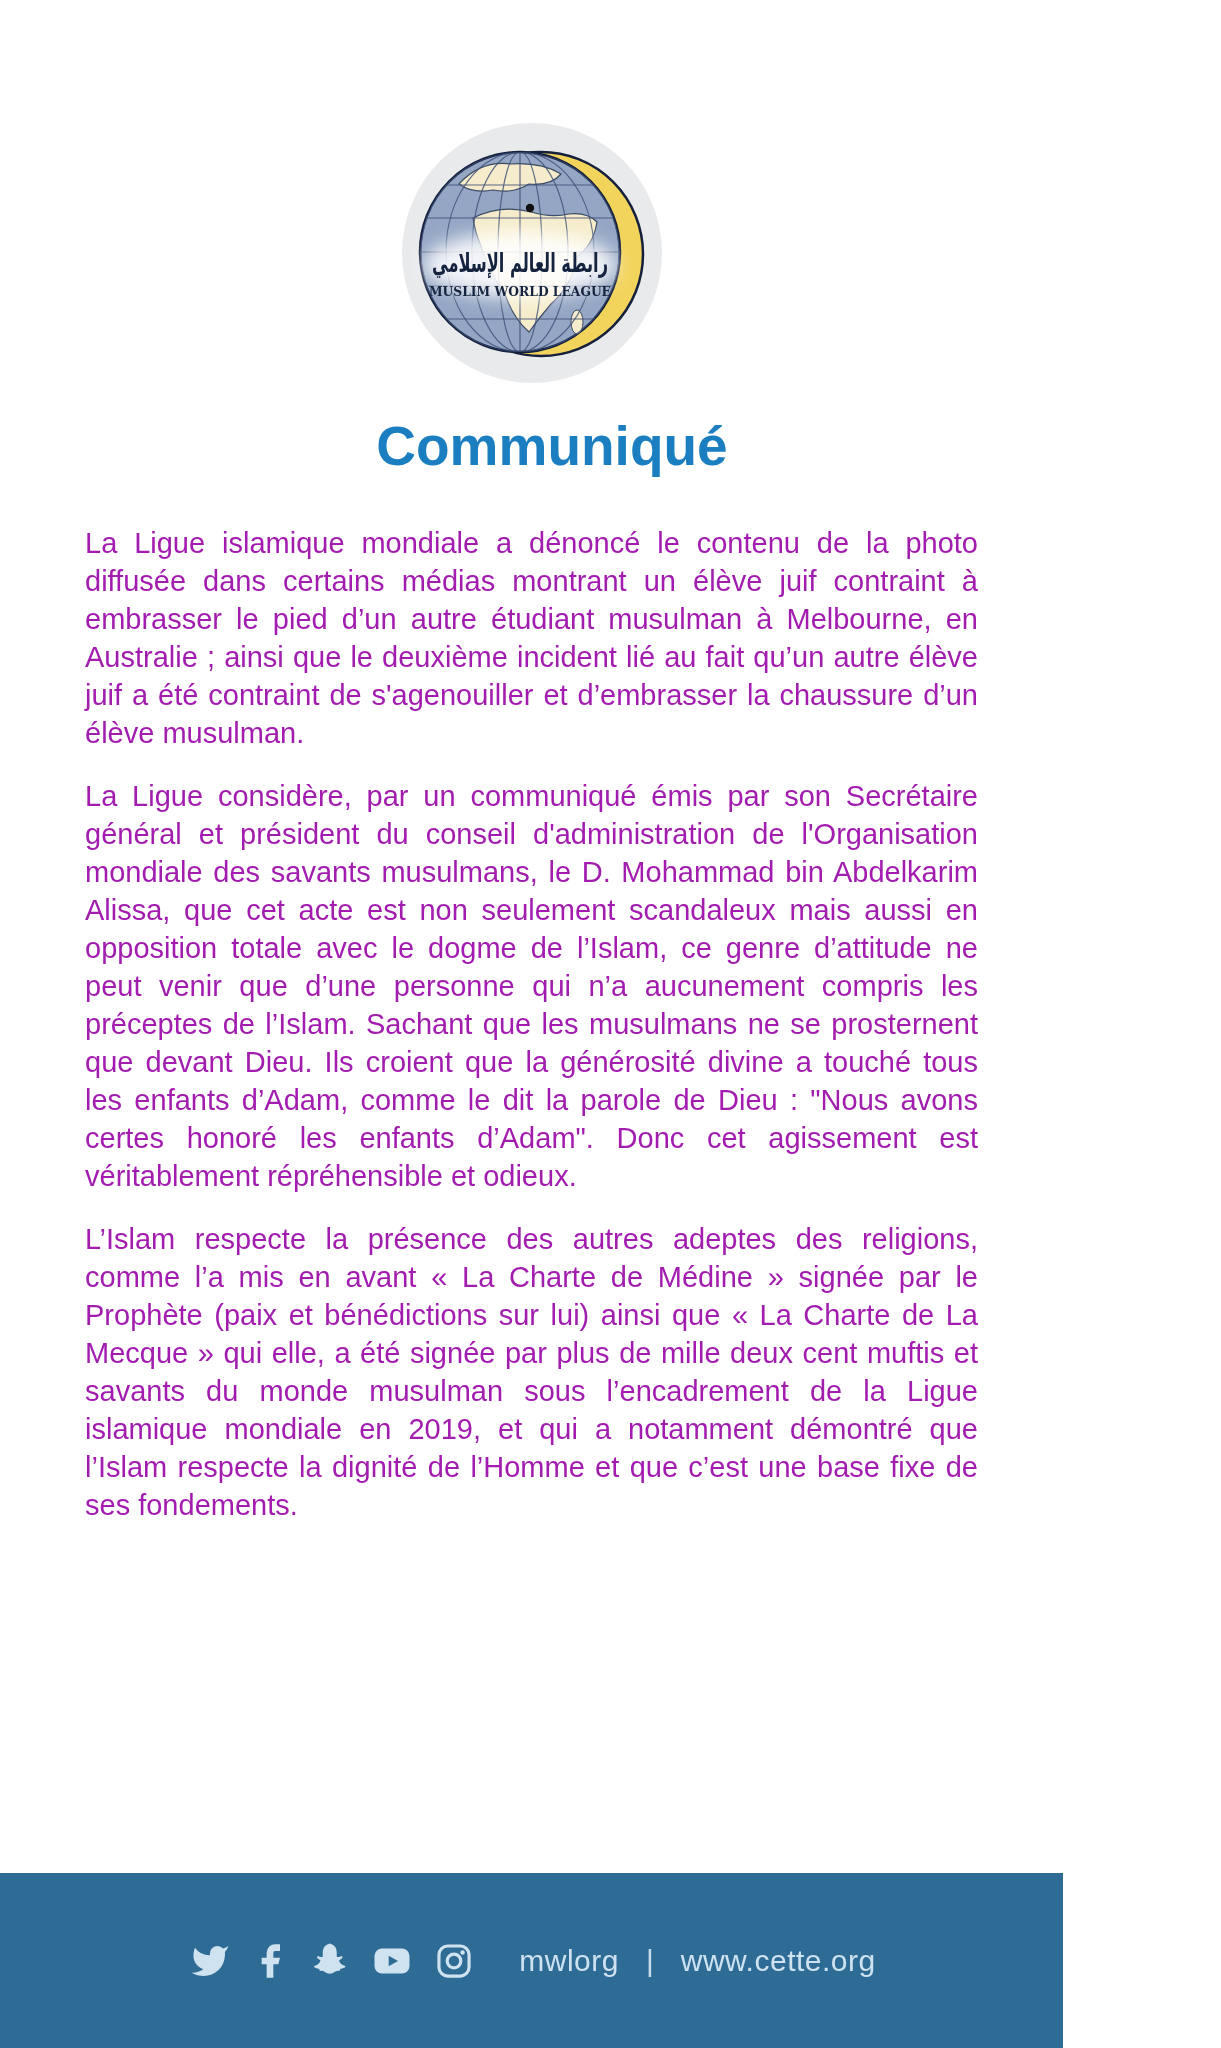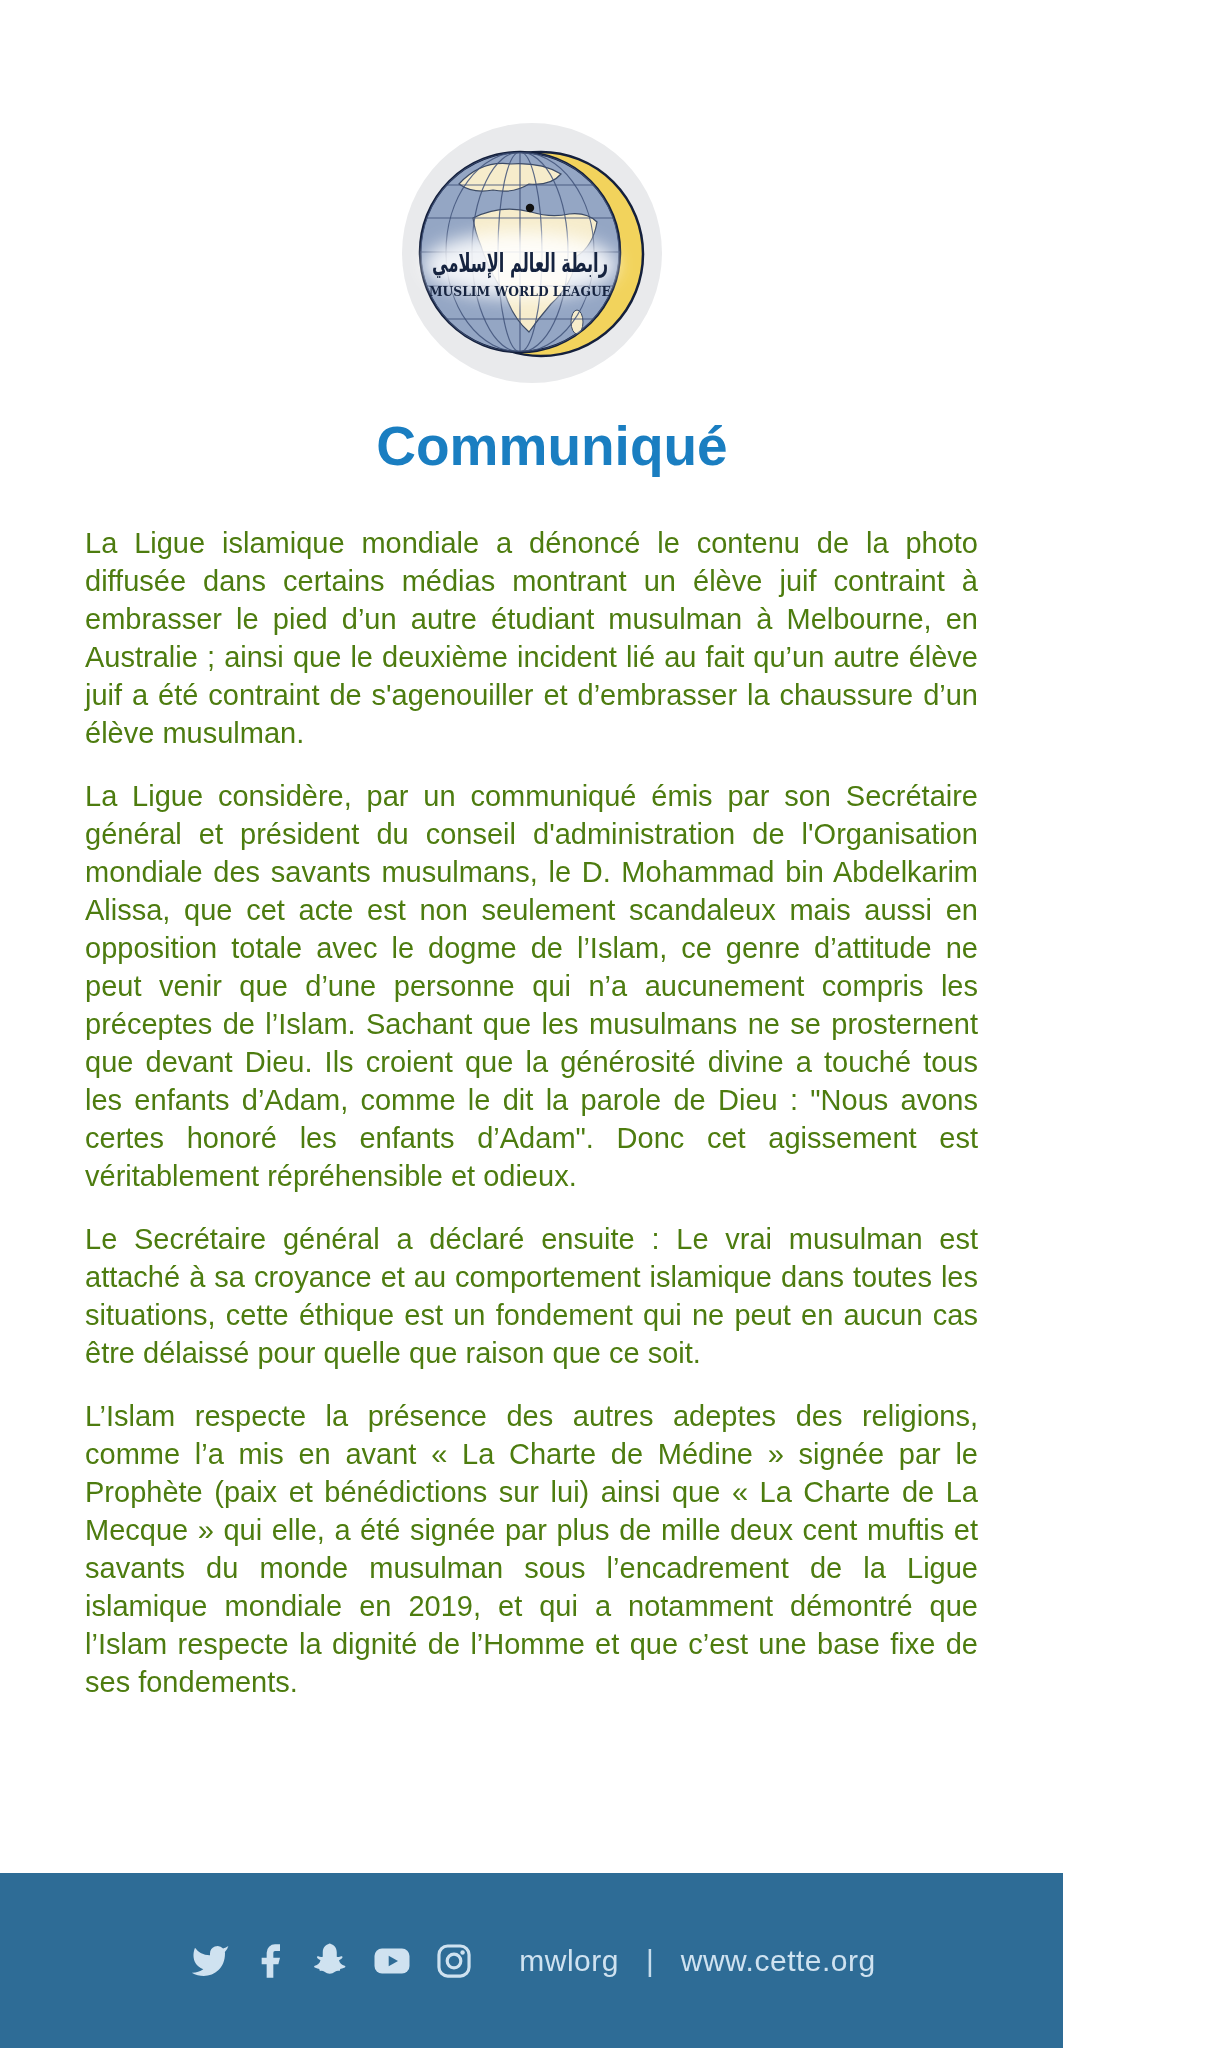--- a/index.html
+++ b/index.html
@@ -20,21 +20,21 @@
     letter-spacing:0px;
     color:#1a7ec1;
     font-family:"Liberation Sans",sans-serif;
     padding-left:41px;
   }
   main{
     margin:46px 85px 0 85px;
     text-align:justify;
     font-size:29px;
     line-height:38px;
-    color:#4d7c0f;
+    color:#a21caf;
   }
   main p{margin:0 0 25px 0;}
   footer{
     margin-top:auto;
     height:175px;
     background:#2e6c96;
     display:flex;
     align-items:center;
     justify-content:center;
     color:#cfe2f0;
@@ -97,21 +97,20 @@
         <text x="119" y="150" text-anchor="middle" font-family="DejaVu Sans, sans-serif" font-size="26" font-weight="bold" fill="#15233f" direction="rtl" textLength="176" lengthAdjust="spacingAndGlyphs">رابطة العالم الإسلامي</text>
         <text x="119" y="174" text-anchor="middle" font-family="DejaVu Serif, serif" font-size="13" font-weight="bold" fill="#15233f" textLength="182" lengthAdjust="spacingAndGlyphs">MUSLIM WORLD LEAGUE</text>
       </svg>
     </span>
     <h1 class="doc-title">Communiqué</h1>
   </header>
 
   <main>
     <p>La Ligue islamique mondiale a dénoncé le contenu de la photo diffusée dans certains médias montrant un élève juif contraint à embrasser le pied d’un autre étudiant musulman à Melbourne, en Australie ; ainsi que le deuxième incident lié au fait qu’un autre élève juif a été contraint de s'agenouiller et d’embrasser la chaussure d’un élève musulman.</p>
     <p>La Ligue considère, par un communiqué émis par son Secrétaire général et président du conseil d'administration de l'Organisation mondiale des savants musulmans, le D. Mohammad bin Abdelkarim Alissa, que cet acte est non seulement scandaleux mais aussi en opposition totale avec le dogme de l’Islam, ce genre d’attitude ne peut venir que d’une personne qui n’a aucunement compris les préceptes de l’Islam. Sachant que les musulmans ne se prosternent que devant Dieu. Ils croient que la générosité divine a touché tous les enfants d’Adam, comme le dit la parole de Dieu : "Nous avons certes honoré les enfants d’Adam". Donc cet agissement est véritablement répréhensible et odieux.</p>
-    <p>Le Secrétaire général a déclaré ensuite : Le vrai musulman est attaché à sa croyance et au comportement islamique dans toutes les situations, cette éthique est un fondement qui ne peut en aucun cas être délaissé pour quelle que raison que ce soit.</p>
     <p>L’Islam respecte la présence des autres adeptes des religions, comme l’a mis en avant « La Charte de Médine » signée par le Prophète (paix et bénédictions sur lui) ainsi que « La Charte de La Mecque » qui elle, a été signée par plus de mille deux cent muftis et savants du monde musulman sous l’encadrement de la Ligue islamique mondiale en 2019, et qui a notamment démontré que l’Islam respecte la dignité de l’Homme et que c’est une base fixe de ses fondements.</p>
   </main>
 
   <footer>
     <span class="social">
       <a>
         <svg width="46" height="40" viewBox="0 0 24 24" fill="#cfe2f0">
           <path d="M23 3a10.9 10.9 0 0 1-3.14 1.53 4.48 4.48 0 0 0-7.86 3v1A10.66 10.66 0 0 1 3 4s-4 9 5 13a11.64 11.64 0 0 1-7 2c9 5 20 0 20-11.5a4.5 4.5 0 0 0-.08-.83A7.72 7.72 0 0 0 23 3z"></path>
         </svg>
       </a>

